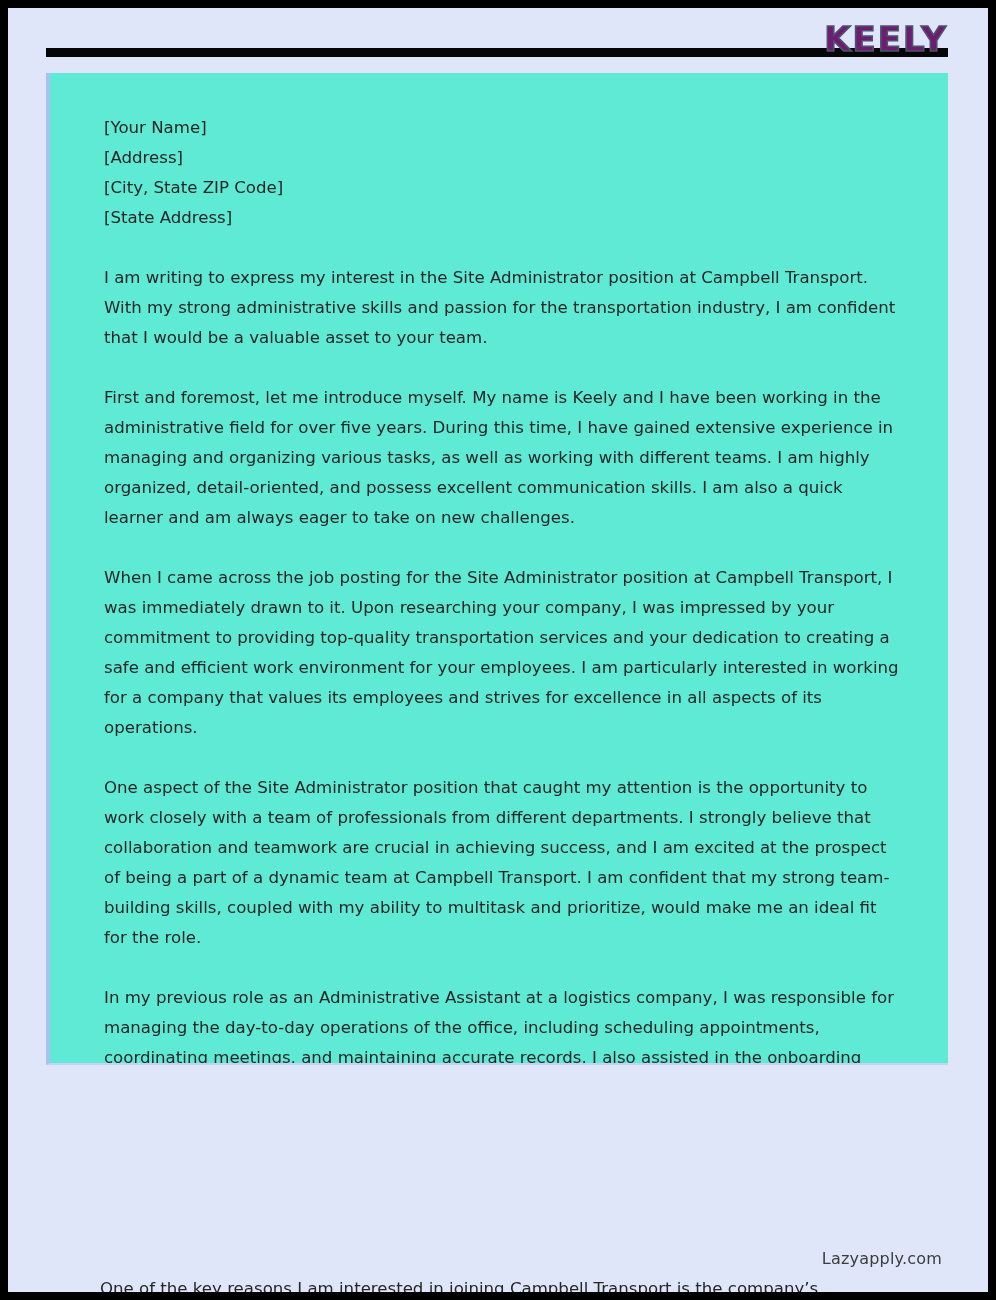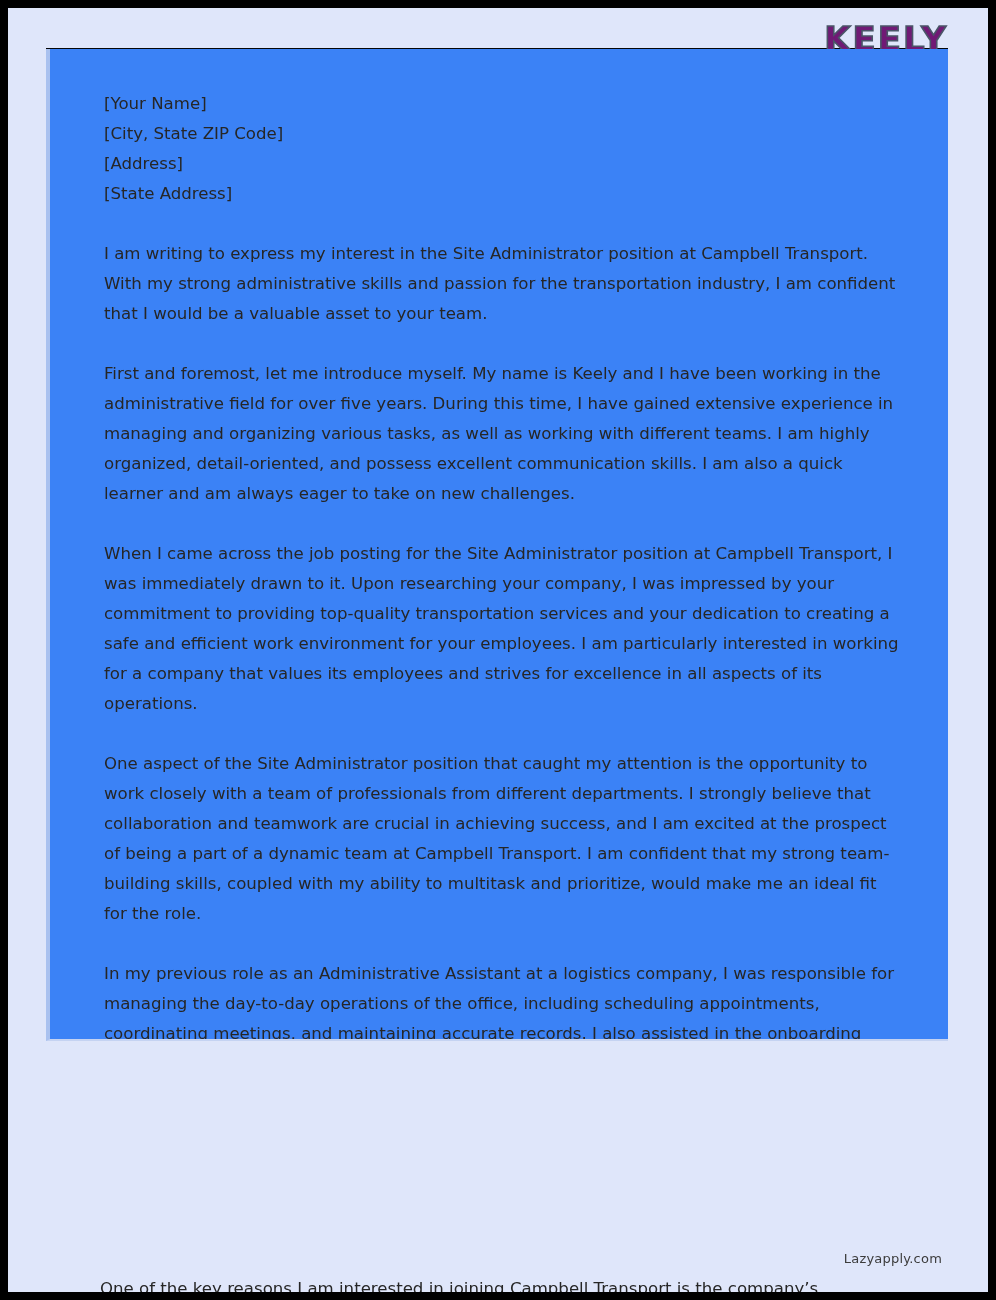--- a/index.html
+++ b/index.html
@@ -56,24 +56,24 @@
     line-height: 34px;
     color: #701a75;
     -webkit-text-stroke: 1.6px #4a5568;
     text-shadow: 0 0 0 #4a5568;
   }
 
   
   #document-page {
     position: absolute;
     left: 38px;
-    top: 41px;
+    top: 65px;
     width: 902px;
     height: 992px;
-    background: #3b82f6;
+    background: #5eead4;
     border-left: 4px solid #a9c1ef;
     border-bottom: 2px solid #c5d3f2;
     box-sizing: border-box;
     overflow: hidden;
   }
 
   #document-body {
     padding: 40px 44px 0 54px;
     color: #262626;
     font-size: 16.6px;
@@ -95,21 +95,21 @@
   .letter-paragraph {
     margin: 1px 0 30px 0;
     text-align: left;
   }
 
   
   #watermark {
     position: absolute;
     right: 42px;
     top: 1243px;
-    font-size: 13px;
+    font-size: 16px;
     line-height: 16px;
     color: #3c3c3c;
     background: #dfe6fa;
     padding: 0 4px;
     letter-spacing: 0.2px;
   }
 
   
   #page-overflow-line {
     position: absolute;
@@ -131,22 +131,22 @@
 
     <div id="page-top-rule"></div>
 
     <div id="brand-logo">KEELY</div>
 
     <div id="document-page">
       <div id="document-body">
 
         <div class="address-block">
           <span class="address-line">[Your Name]</span>
+          <span class="address-line">[Address]</span>
           <span class="address-line">[City, State ZIP Code]</span>
-          <span class="address-line">[Address]</span>
           <span class="address-line">[State Address]</span>
         </div>
 
 
         <p class="letter-paragraph">I am writing to express my interest in the Site Administrator position at Campbell Transport. With my strong administrative skills and passion for the transportation industry, I am confident that I would be a valuable asset to your team.</p>
         <p class="letter-paragraph">First and foremost, let me introduce myself. My name is Keely and I have been working in the administrative field for over five years. During this time, I have gained extensive experience in managing and organizing various tasks, as well as working with different teams. I am highly organized, detail-oriented, and possess excellent communication skills. I am also a quick learner and am always eager to take on new challenges.</p>
         <p class="letter-paragraph">When I came across the job posting for the Site Administrator position at Campbell Transport, I was immediately drawn to it. Upon researching your company, I was impressed by your commitment to providing top-quality transportation services and your dedication to creating a safe and efficient work environment for your employees. I am particularly interested in working for a company that values its employees and strives for excellence in all aspects of its operations.</p>
         <p class="letter-paragraph">One aspect of the Site Administrator position that caught my attention is the opportunity to work closely with a team of professionals from different departments. I strongly believe that collaboration and teamwork are crucial in achieving success, and I am excited at the prospect of being a part of a dynamic team at Campbell Transport. I am confident that my strong team-building skills, coupled with my ability to multitask and prioritize, would make me an ideal fit for the role.</p>
         <p class="letter-paragraph">In my previous role as an Administrative Assistant at a logistics company, I was responsible for managing the day-to-day operations of the office, including scheduling appointments, coordinating meetings, and maintaining accurate records. I also assisted in the onboarding process for new employees, which involved creating training schedules and organizing company-wide events. Furthermore, I have experience in managing databases and creating reports, which I believe would be beneficial in this position.</p>
 

